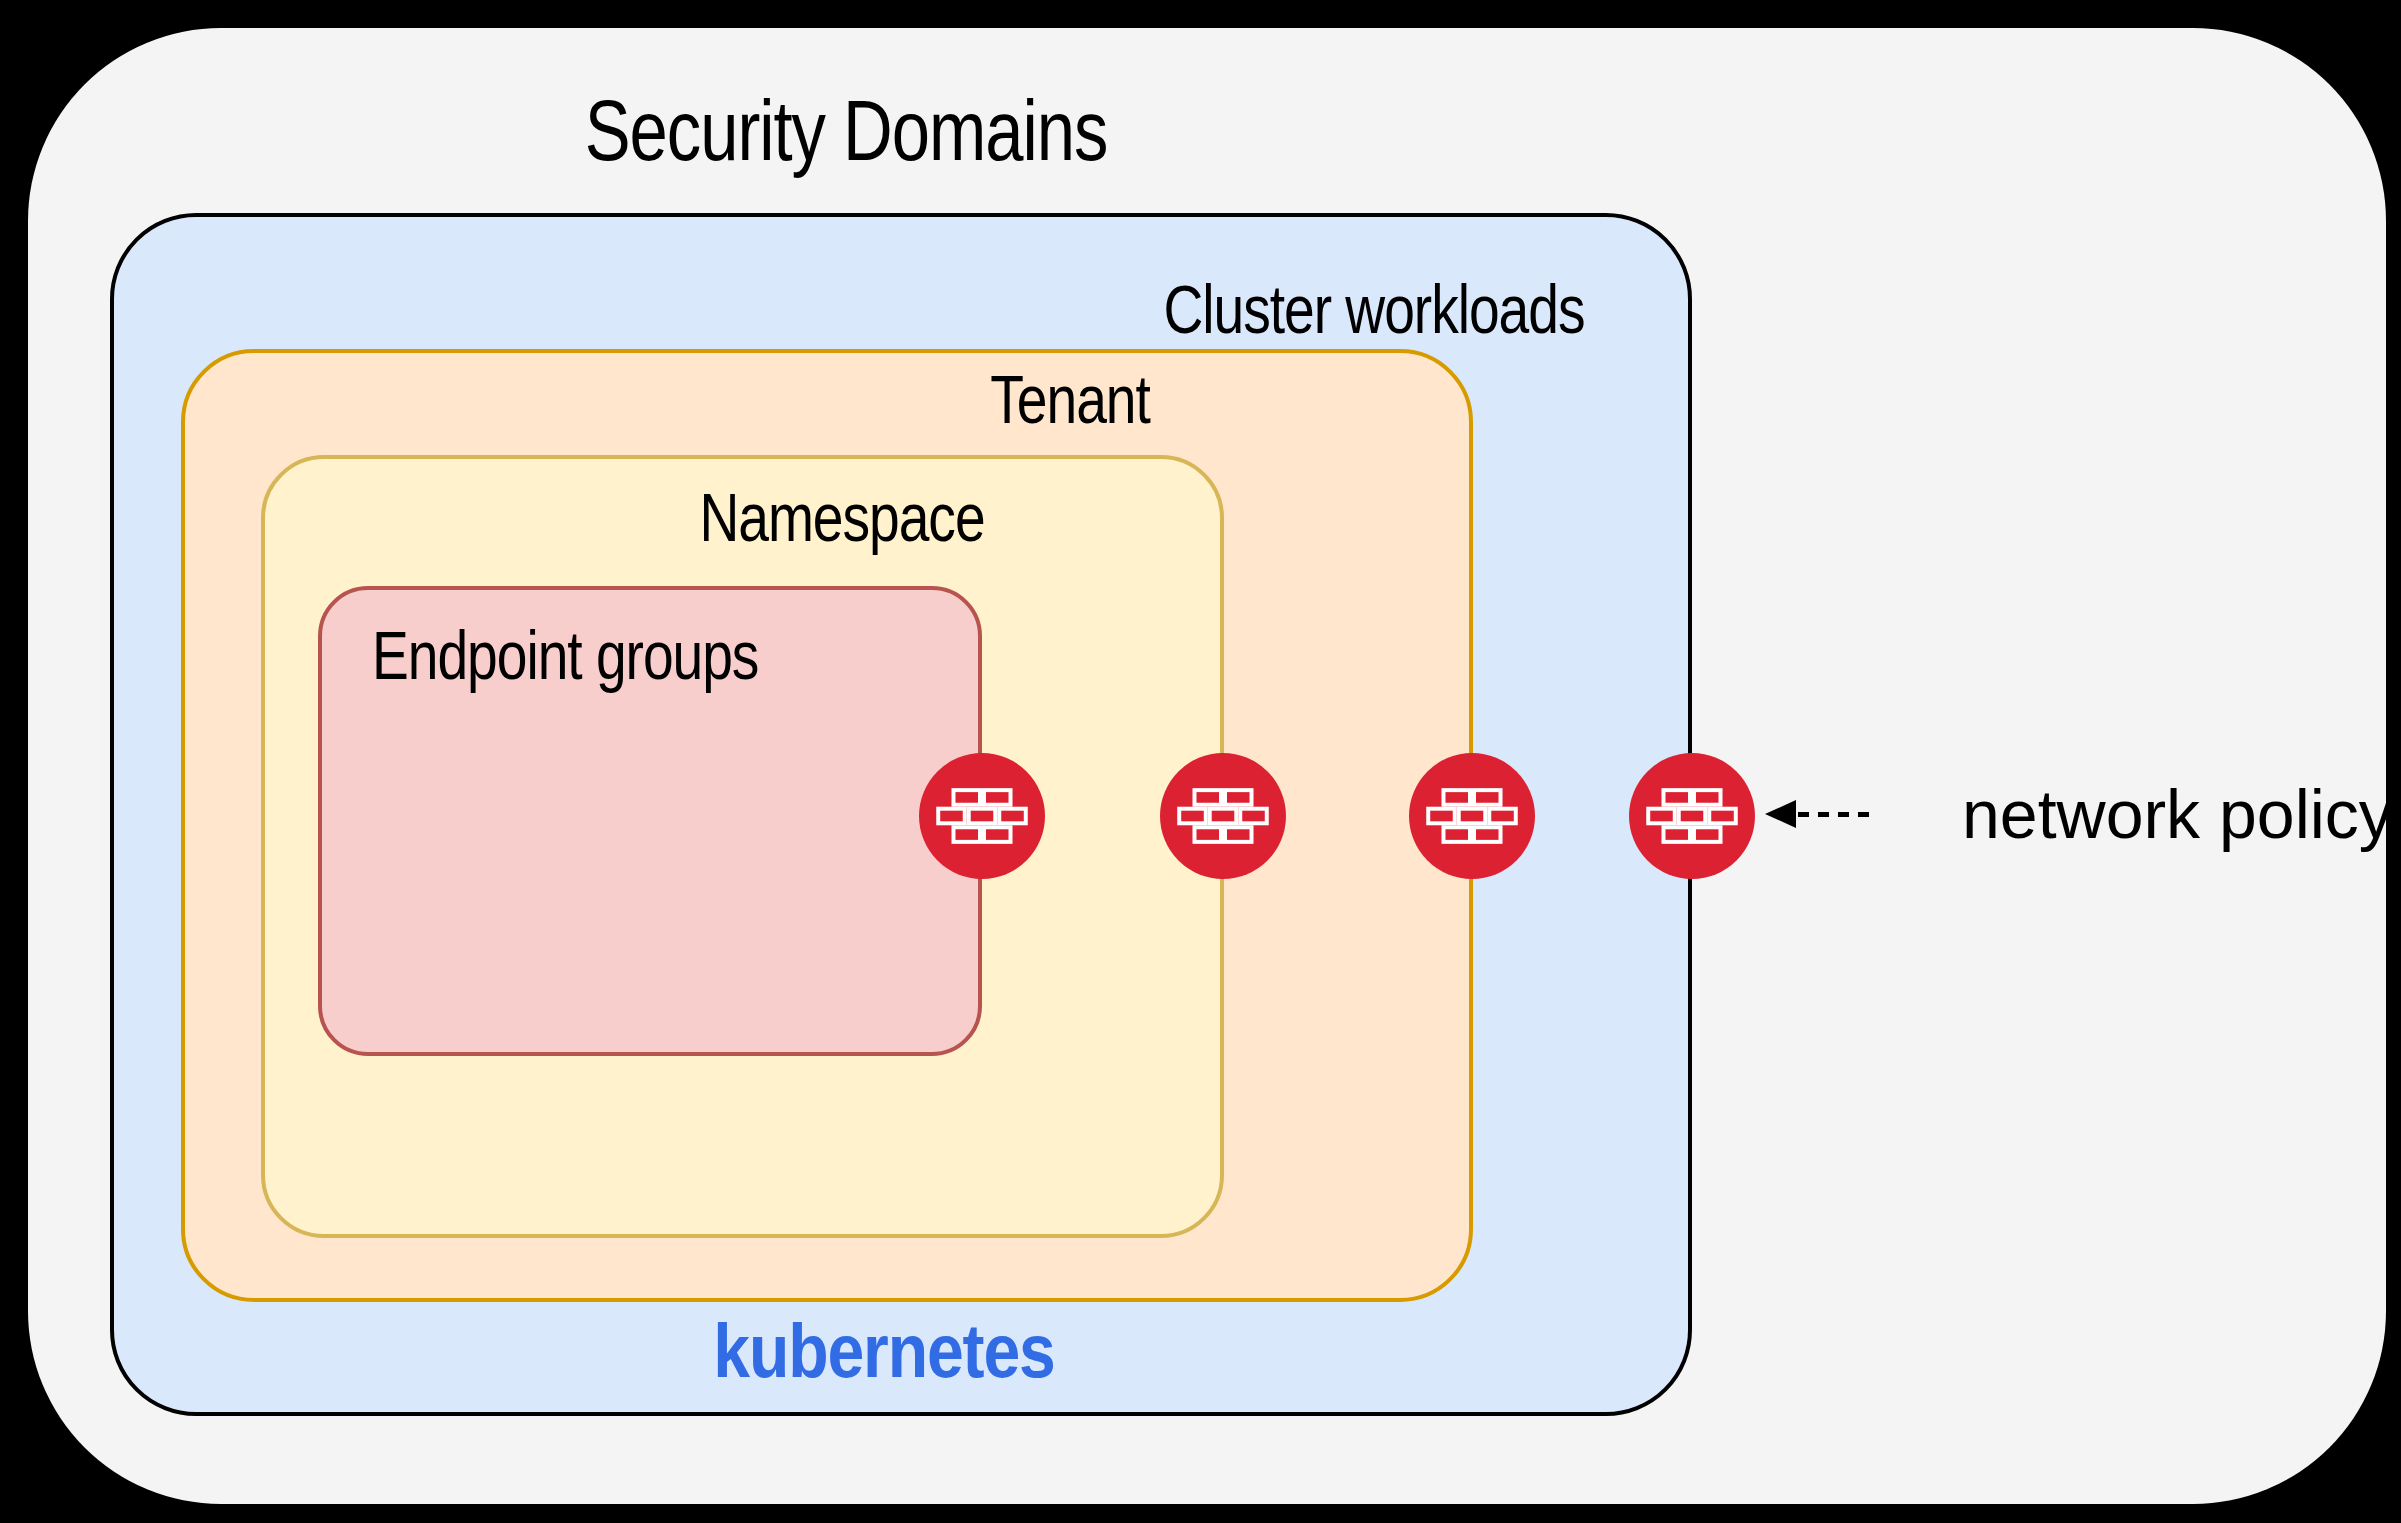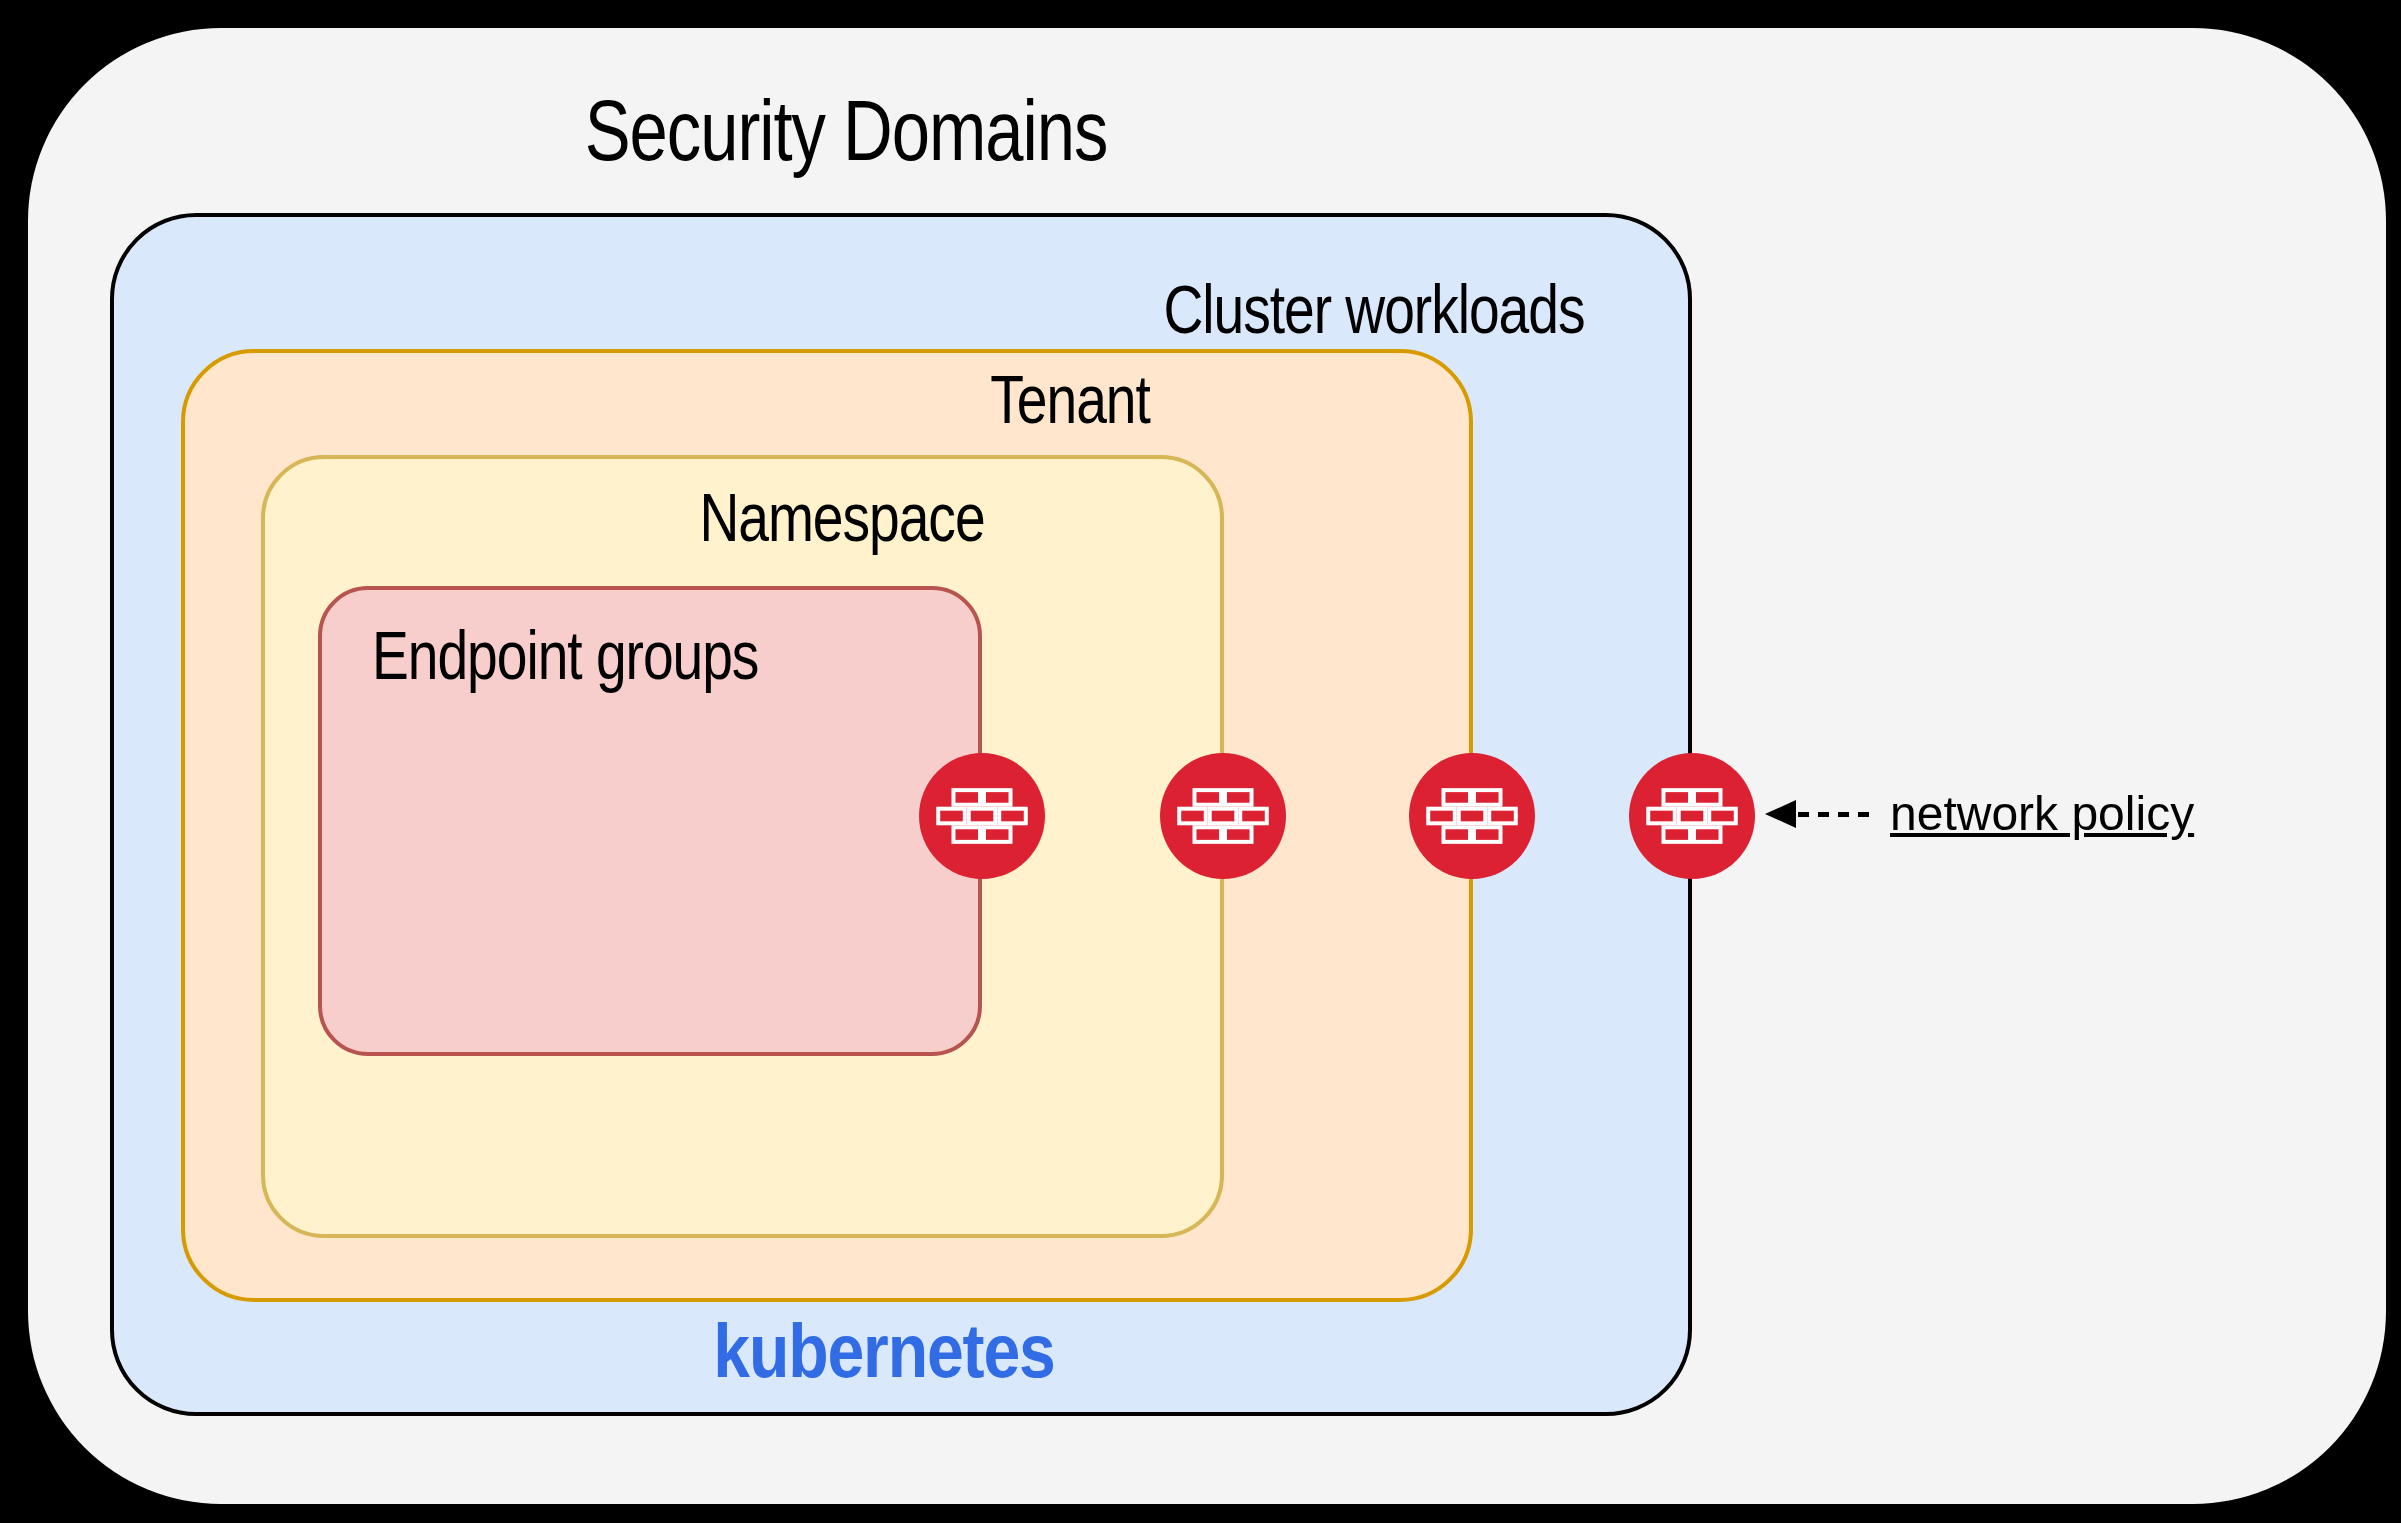--- a/index.html
+++ b/index.html
@@ -73,25 +73,24 @@
   .namespace-label { left: 842px; top: 517px; font-size: 69px; }
   .endpoint-label { left: 372px; top: 655px; font-size: 69px; }
   .kubernetes-label {
     left: 884px; top: 1351px;
     font-size: 76px;
     font-weight: bold;
     color: var(--k8s, #326ce5);
     transform: translate(-50%, -50%) scaleX(0.87);
   }
   .network-policy-label {
-    left: 1890px; top: 814px;
-    font-size: 48px;
+    left: 1962px; top: 814px;
+    font-size: 68px;
     letter-spacing: 0;
     transform: translate(0, -50%);
-    text-decoration: underline;
   }
   .firewall {
     position: absolute;
     width: 126px; height: 126px;
     top: 753px;
     margin: 0; padding: 0;
   }
   .fw-circle { fill: var(--fw, #dc2132); }
   .brick { fill: none; stroke: #ffffff; stroke-width: 6px; }
   .fw-1 { left: 919px; }

